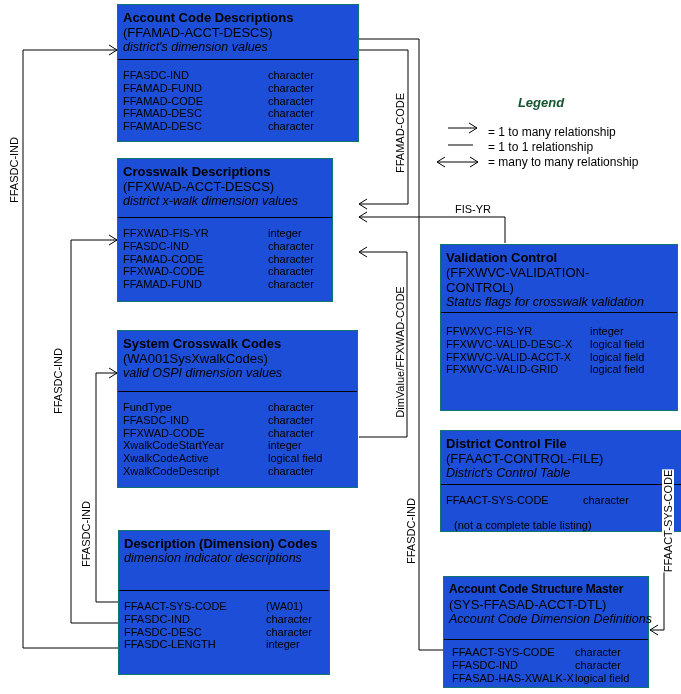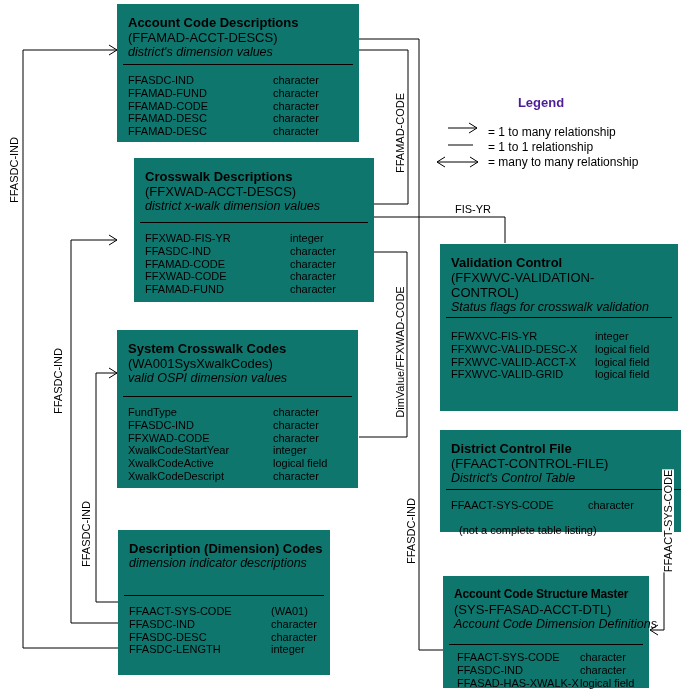--- a/index.html
+++ b/index.html
@@ -1,20 +1,20 @@
 <!DOCTYPE html>
 <html><head>
 <meta charset="utf-8">
 <style>
   html,body{margin:0;padding:0;background:#fff;}
   .stage{position:relative;width:681px;height:694px;background:#ffffff;
          font-family:"Liberation Sans",sans-serif;color:#000;overflow:hidden;}
   svg.wires{position:absolute;left:0;top:0;z-index:1;}
   svg.wires path, svg.wires polyline{stroke:#000;stroke-width:1;fill:none;}
-  .tbl{position:absolute;background:#0f766e;border:6px solid #0f766e;box-sizing:border-box;z-index:2;}
+  .tbl{position:absolute;background:#1d4ed8;border:1px solid #0f766e;box-sizing:border-box;z-index:2;}
   .thead{border-bottom:1px solid #000;box-sizing:border-box;padding:5px 4px 0 5px;}
   .ttitle{font-size:13px;font-weight:bold;line-height:15px;white-space:nowrap;}
   .tcode{font-size:13px;line-height:15px;}
   .tdesc{font-size:12.5px;line-height:15px;font-style:italic;white-space:nowrap;}
   .tfields{position:relative;padding:9px 4px 0 5px;}
   .frow{position:relative;height:12.8px;font-size:11px;}
   .fname{position:absolute;left:0;white-space:nowrap;}
   .ftype{position:absolute;left:var(--tl,145px);white-space:nowrap;}
   .tnote{position:absolute;font-size:11px;white-space:nowrap;}
   .vlabel{position:absolute;font-size:11px;white-space:nowrap;z-index:3;background:#fff;
@@ -83,21 +83,21 @@
           <span class="fname">FFAMAD-DESC</span>
           <span class="ftype">character</span>
         </div>
         <div class="frow">
           <span class="fname">FFAMAD-DESC</span>
           <span class="ftype">character</span>
         </div>
       </div>
   </div>
 
-  <div class="tbl" style="left:134px;top:158px;width:240px;height:144px">
+  <div class="tbl" style="left:117px;top:158px;width:216px;height:144px">
     <div class="thead" style="height:59px">
       <div class="ttitle">Crosswalk Descriptions</div>
       <div class="tcode">(FFXWAD-ACCT-DESCS)</div>
       <div class="tdesc">district x-walk dimension values</div>
     </div>
     <div class="tfields" style="--tl:145px">
         <div class="frow">
           <span class="fname">FFXWAD-FIS-YR</span>
           <span class="ftype">integer</span>
         </div>
@@ -245,18 +245,18 @@
 
   <div class="vlabel" style="left:14px;top:170px">FFASDC-IND</div>
   <div class="vlabel" style="left:58px;top:381px">FFASDC-IND</div>
   <div class="vlabel" style="left:86px;top:534px">FFASDC-IND</div>
   <div class="vlabel" style="left:400px;top:133px">FFAMAD-CODE</div>
   <div class="vlabel" style="left:400px;top:352px">DimValue/FFXWAD-CODE</div>
   <div class="vlabel" style="left:411px;top:531px">FFASDC-IND</div>
   <div class="vlabel" style="left:668px;top:521px">FFAACT-SYS-CODE</div>
   <div class="hlabel" style="left:455px;top:203px">FIS-YR</div>
 
-  <div class="legend-title" style="color: #4c1d95;">Legend</div>
+  <div class="legend-title" style="color: #14532d; font-style: italic;">Legend</div>
   <div class="legend-item" style="top:125px">= 1 to many relationship</div>
   <div class="legend-item" style="top:140px">= 1 to 1 relationship</div>
   <div class="legend-item" style="top:155px">= many to many relationship</div>
 
 </div>
 
 </body></html>

